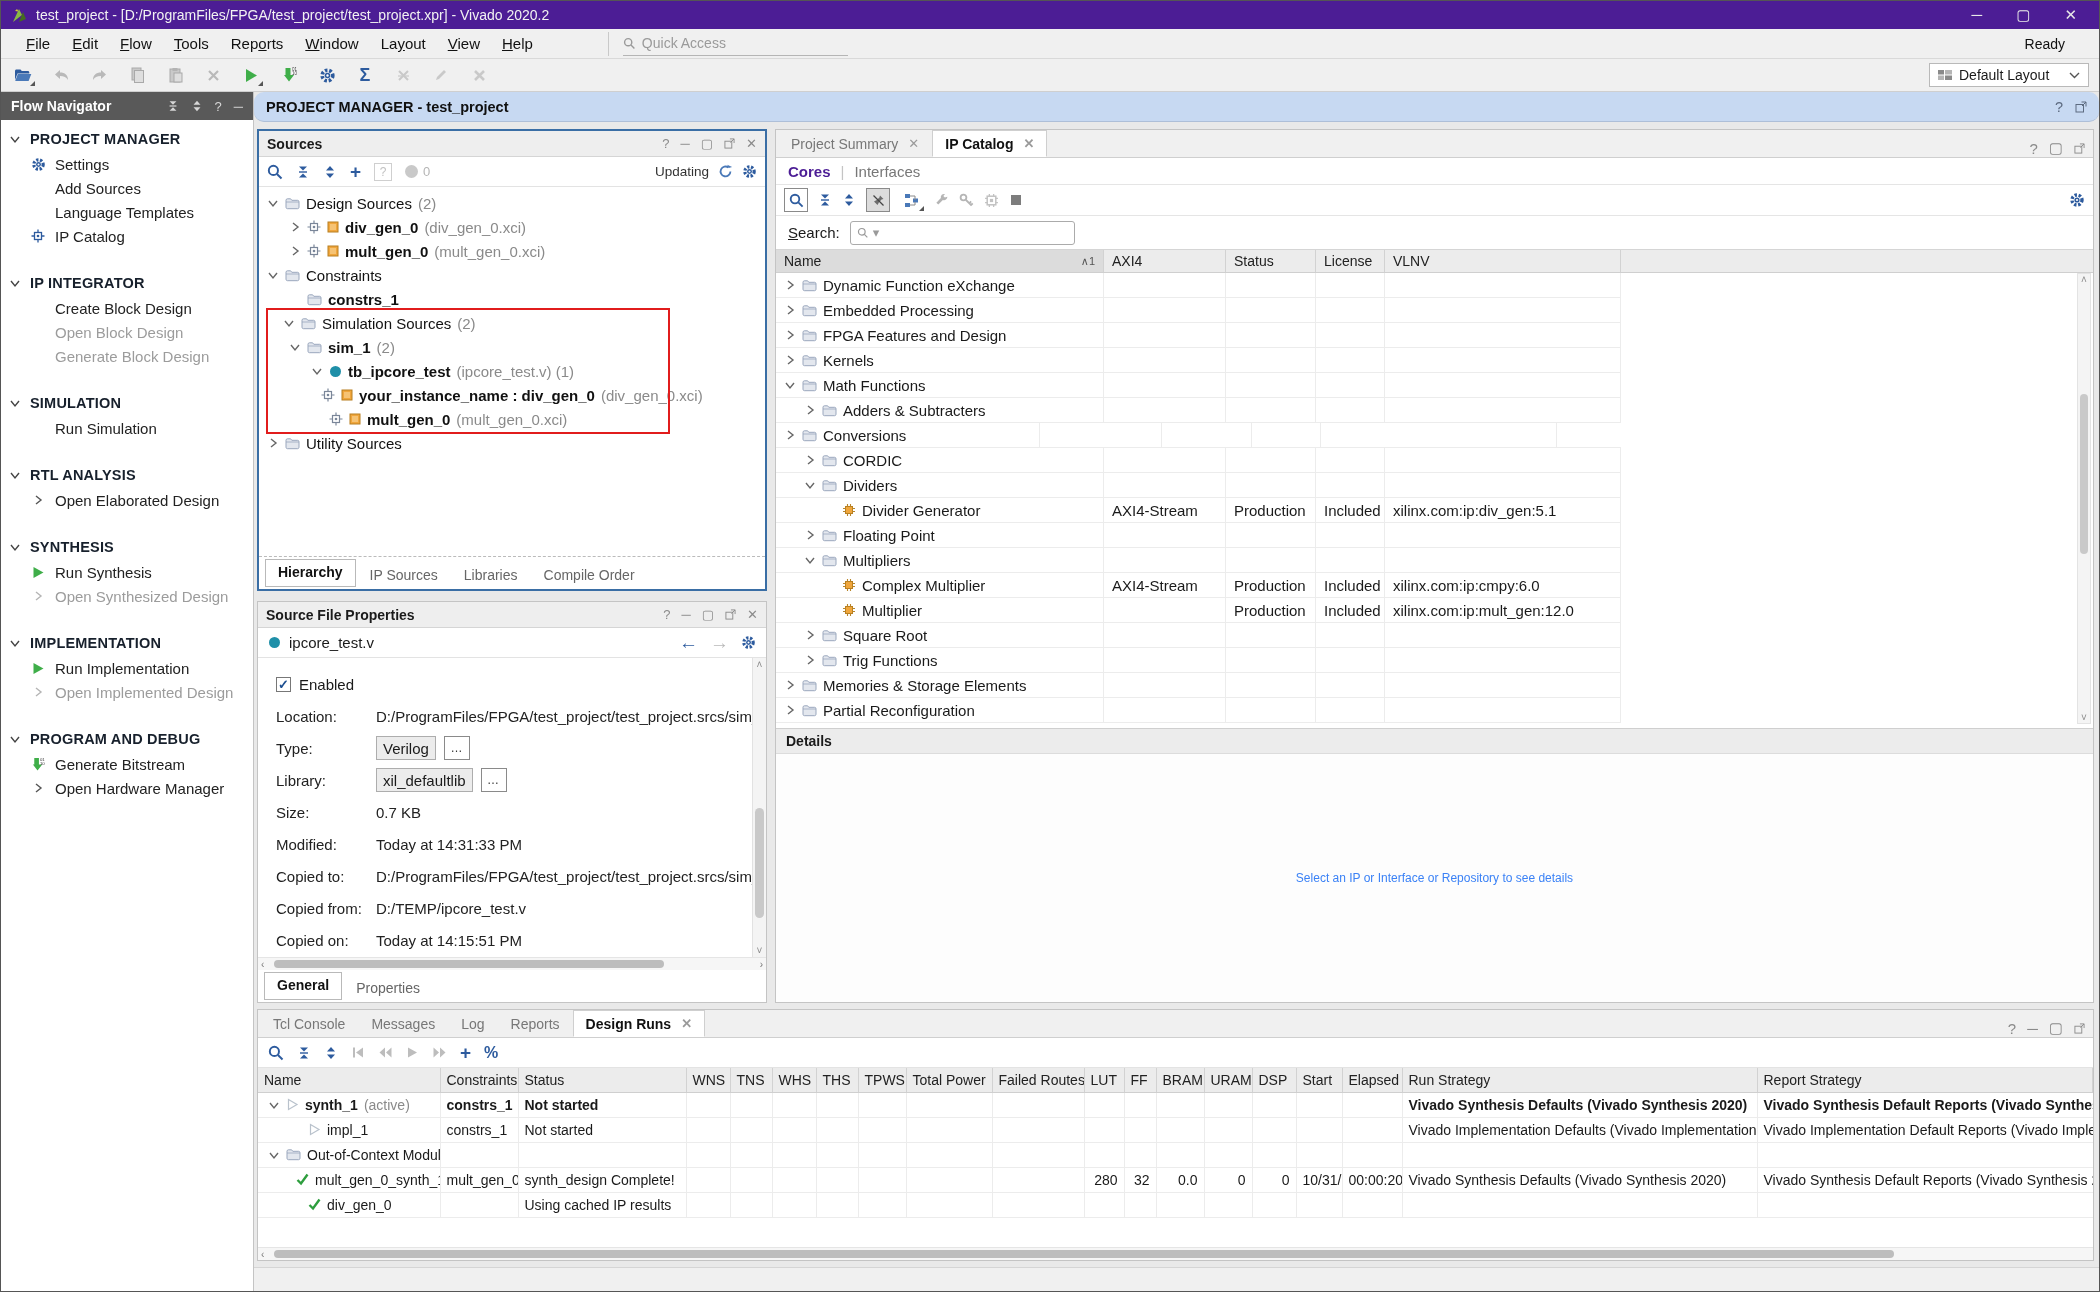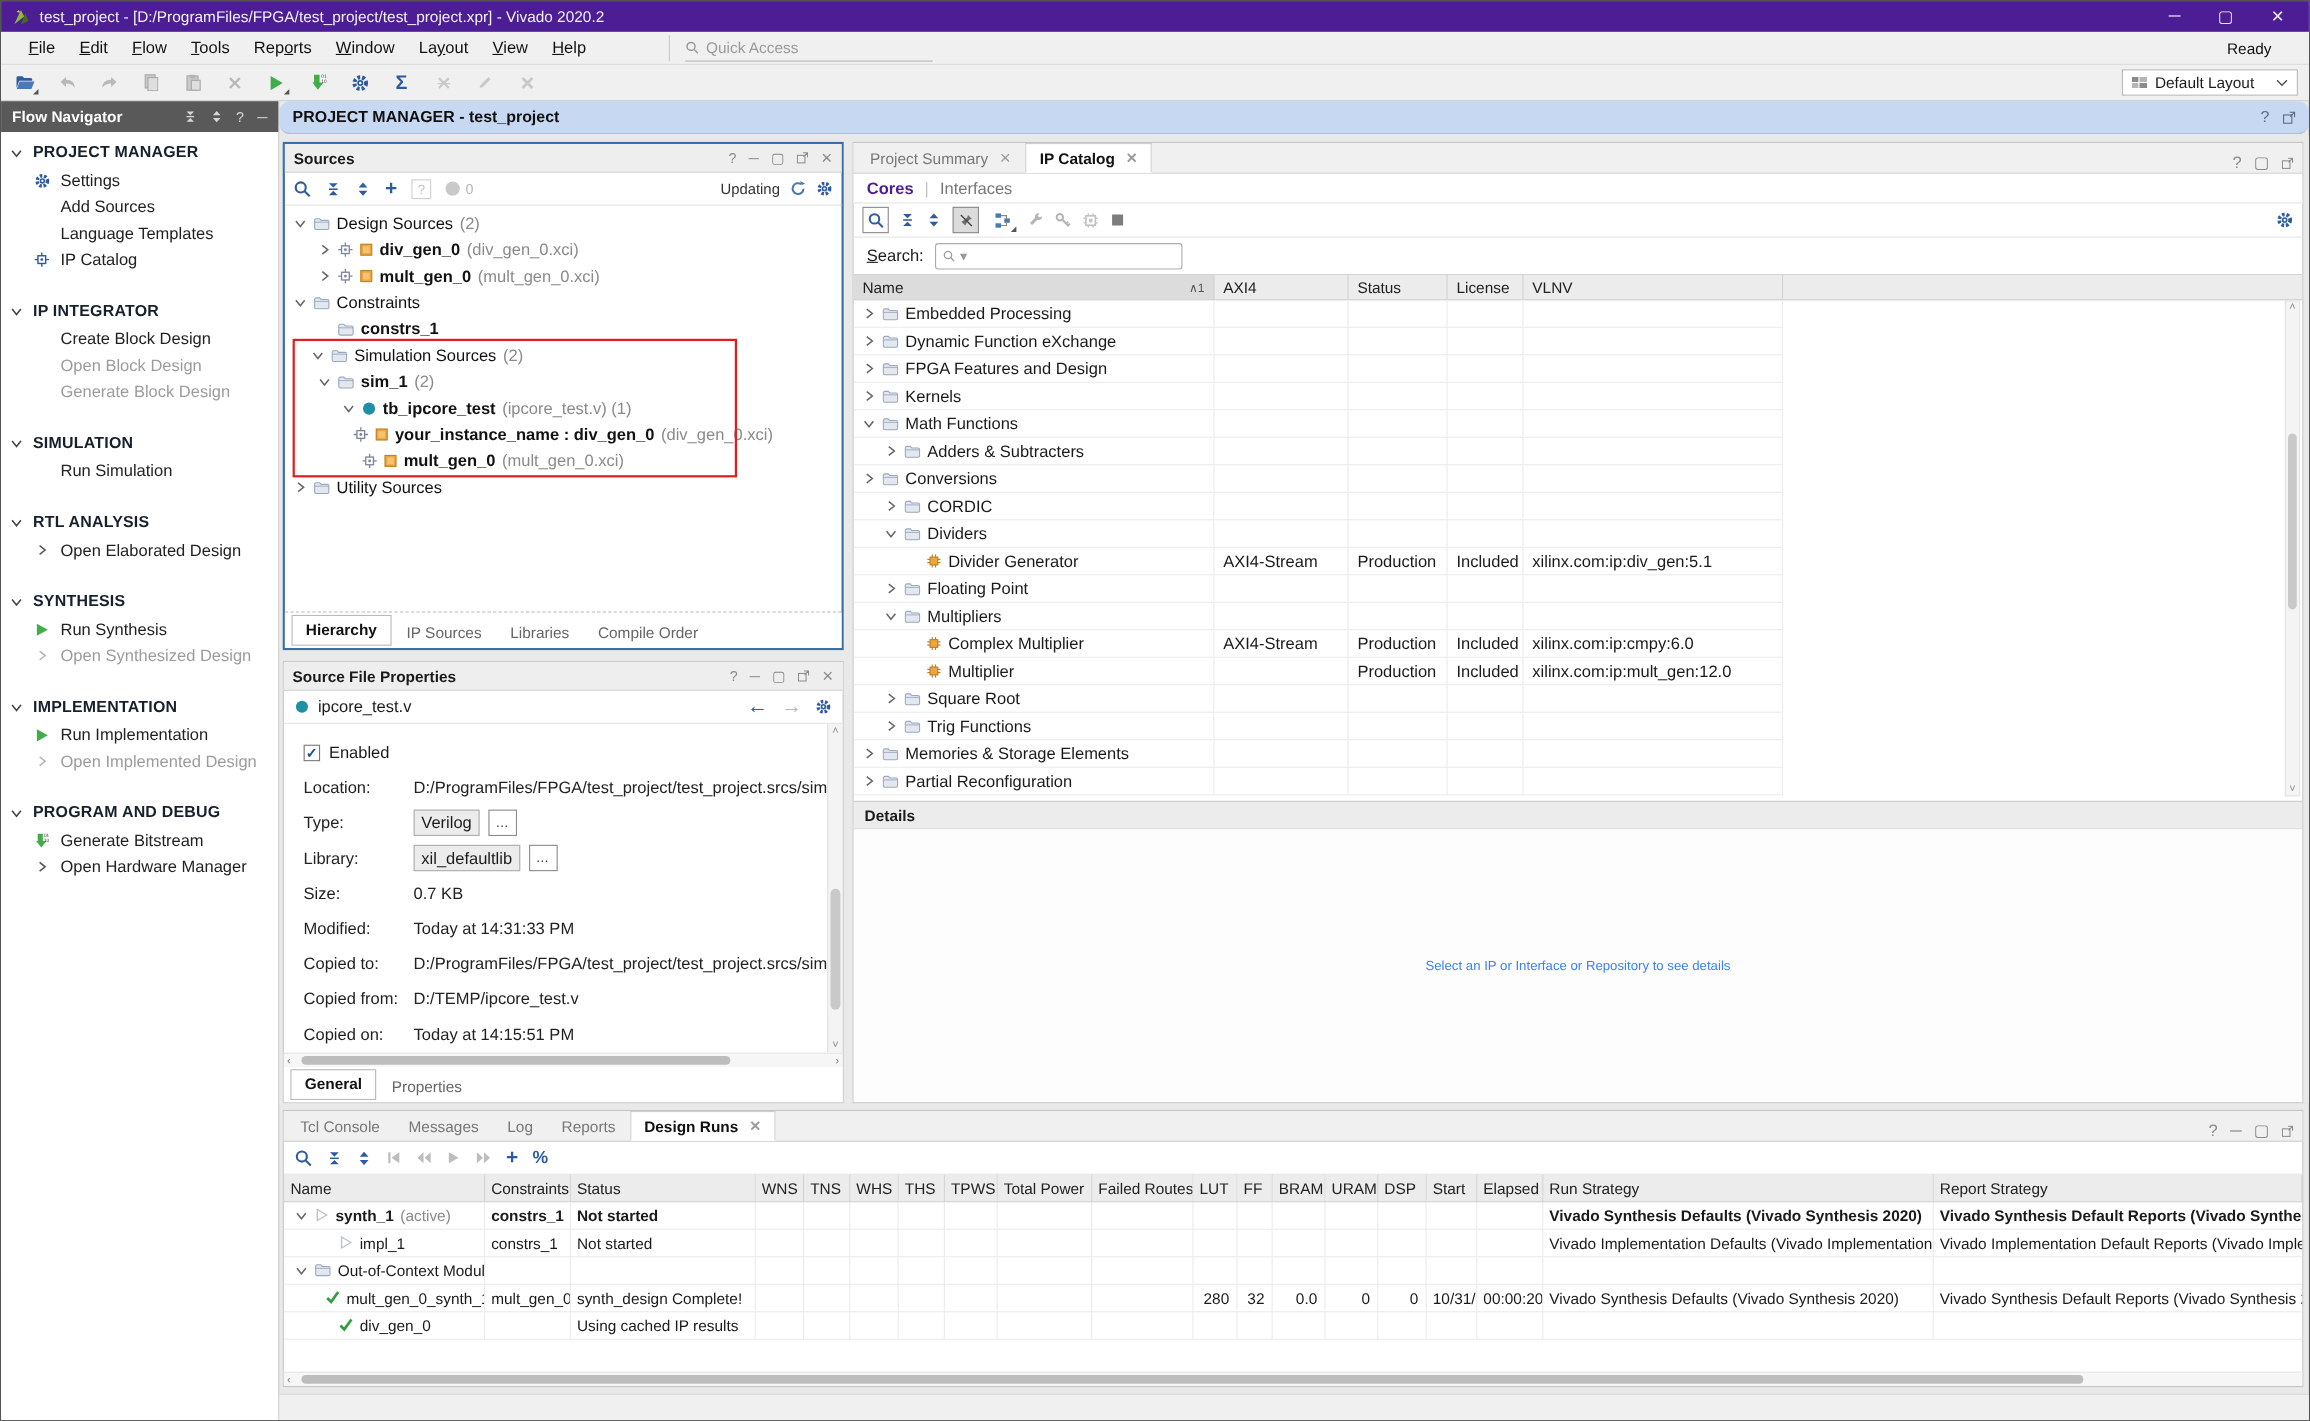--- a/index.html
+++ b/index.html
@@ -984,21 +984,21 @@
                       <svg width="12" height="12" viewBox="0 0 12 12">
                         <path d="M4 2l5 4-5 4" fill="none" stroke="#666" stroke-width="1.4"></path>
                       </svg>
                     </span>
                     <span class="ico">
                       <svg width="15" height="13" viewBox="0 0 15 13">
                         <path d="M1 3.2c0-.8.6-1.4 1.4-1.4h3.2l1.2 1.5h5.8c.8 0 1.4.6 1.4 1.4v5.6c0 .8-.6 1.4-1.4 1.4H2.4c-.8 0-1.4-.6-1.4-1.4z" fill="#e3e7ee" stroke="#9aa7bd"></path>
                         <path d="M1 5h13" stroke="#9aa7bd" stroke-width=".8"></path>
                       </svg>
                     </span>
-                    <span>Embedded Processing</span>
+                    <span>Dynamic Function eXchange</span>
                   </span>
                   <span class="cell" style="width:122px">
                     <span></span>
                   </span>
                   <span class="cell" style="width:90px">
                     <span></span>
                   </span>
                   <span class="cell" style="width:69px">
                     <span></span>
                   </span>
@@ -1012,21 +1012,21 @@
                       <svg width="12" height="12" viewBox="0 0 12 12">
                         <path d="M4 2l5 4-5 4" fill="none" stroke="#666" stroke-width="1.4"></path>
                       </svg>
                     </span>
                     <span class="ico">
                       <svg width="15" height="13" viewBox="0 0 15 13">
                         <path d="M1 3.2c0-.8.6-1.4 1.4-1.4h3.2l1.2 1.5h5.8c.8 0 1.4.6 1.4 1.4v5.6c0 .8-.6 1.4-1.4 1.4H2.4c-.8 0-1.4-.6-1.4-1.4z" fill="#e3e7ee" stroke="#9aa7bd"></path>
                         <path d="M1 5h13" stroke="#9aa7bd" stroke-width=".8"></path>
                       </svg>
                     </span>
-                    <span>Dynamic Function eXchange</span>
+                    <span>Embedded Processing</span>
                   </span>
                   <span class="cell" style="width:122px">
                     <span></span>
                   </span>
                   <span class="cell" style="width:90px">
                     <span></span>
                   </span>
                   <span class="cell" style="width:69px">
                     <span></span>
                   </span>
@@ -1140,21 +1140,21 @@
                     <span></span>
                   </span>
                   <span class="cell" style="width:69px">
                     <span></span>
                   </span>
                   <span class="cell" style="width:236px">
                     <span></span>
                   </span>
                 </div>
                 <div class="iprow">
-                  <span class="cell cname" style="width:328px;">
+                  <span class="cell cname" style="width:264px;">
                     <span class="ico">
                       <svg width="12" height="12" viewBox="0 0 12 12">
                         <path d="M4 2l5 4-5 4" fill="none" stroke="#666" stroke-width="1.4"></path>
                       </svg>
                     </span>
                     <span class="ico">
                       <svg width="15" height="13" viewBox="0 0 15 13">
                         <path d="M1 3.2c0-.8.6-1.4 1.4-1.4h3.2l1.2 1.5h5.8c.8 0 1.4.6 1.4 1.4v5.6c0 .8-.6 1.4-1.4 1.4H2.4c-.8 0-1.4-.6-1.4-1.4z" fill="#e3e7ee" stroke="#9aa7bd"></path>
                         <path d="M1 5h13" stroke="#9aa7bd" stroke-width=".8"></path>
                       </svg>

